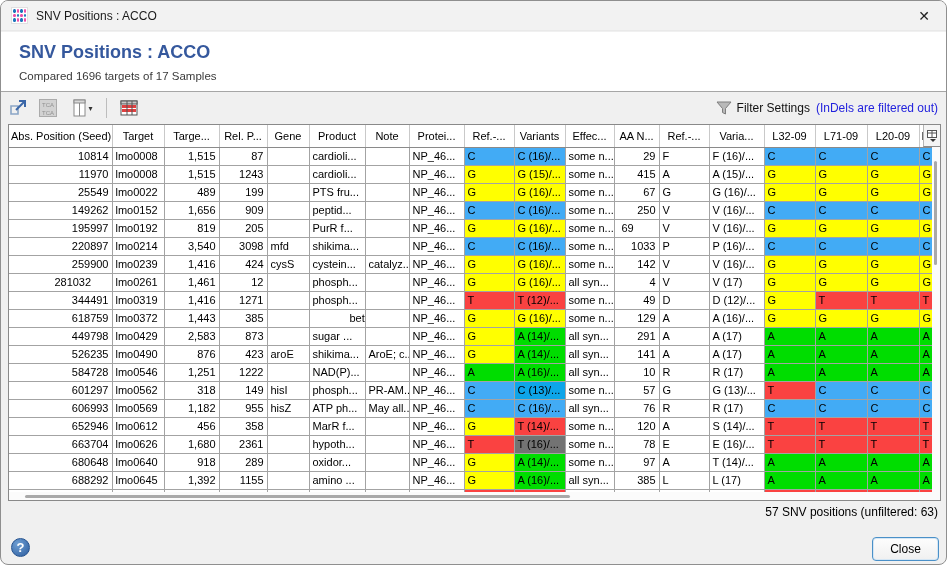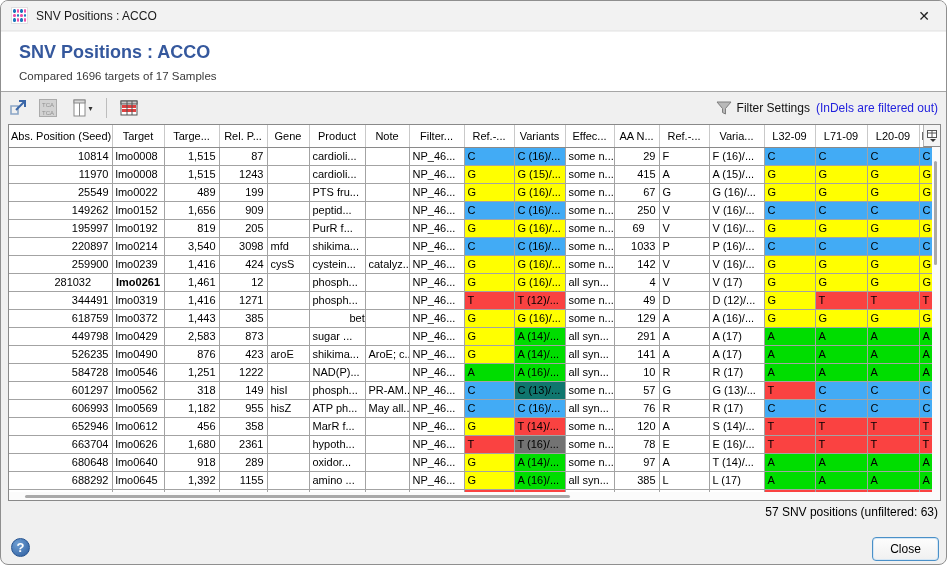--- a/index.html
+++ b/index.html
@@ -165,21 +165,21 @@
         </colgroup>
       <thead>
           <tr id="snv-head-row">
             <th>Abs. Position (Seed)</th>
             <th>Target</th>
             <th>Targe...</th>
             <th>Rel. P...</th>
             <th>Gene</th>
             <th>Product</th>
             <th>Note</th>
-            <th>Filter...</th>
+            <th>Protei...</th>
             <th>Ref.-...</th>
             <th>Variants</th>
             <th>Effec...</th>
             <th>AA N...</th>
             <th>Ref.-...</th>
             <th>Varia...</th>
             <th>L32-09</th>
             <th>L71-09</th>
             <th>L20-09</th>
             <th style="text-align: left;">L...</th>
@@ -271,21 +271,21 @@
             <td style="text-align: left;">lmo0192</td>
             <td style="text-align: right;">819</td>
             <td style="text-align: right;">205</td>
             <td style="text-align: left;"></td>
             <td style="text-align: left;">PurR f...</td>
             <td style="text-align: left;"></td>
             <td style="text-align: left;">NP_46...</td>
             <td style="text-align: left; background: rgb(255, 255, 0);">G</td>
             <td style="text-align: left; background: rgb(255, 255, 0);">G (16)/...</td>
             <td style="text-align: left;">some n...</td>
-            <td style="text-align: center; padding-left: 7px;">69</td>
+            <td style="text-align: left; padding-left: 7px;">69</td>
             <td style="text-align: left;">V</td>
             <td style="text-align: left;">V (16)/...</td>
             <td style="text-align: left; background: rgb(255, 255, 0);">G</td>
             <td style="text-align: left; background: rgb(255, 255, 0);">G</td>
             <td style="text-align: left; background: rgb(255, 255, 0);">G</td>
             <td style="text-align: left; background: rgb(255, 255, 0);">G</td>
           </tr>
           <tr>
             <td style="text-align: right;">220897</td>
             <td style="text-align: left;">lmo0214</td>
@@ -321,21 +321,21 @@
             <td style="text-align: right;">142</td>
             <td style="text-align: left;">V</td>
             <td style="text-align: left;">V (16)/...</td>
             <td style="text-align: left; background: rgb(255, 255, 0);">G</td>
             <td style="text-align: left; background: rgb(255, 255, 0);">G</td>
             <td style="text-align: left; background: rgb(255, 255, 0);">G</td>
             <td style="text-align: left; background: rgb(255, 255, 0);">G</td>
           </tr>
           <tr>
             <td style="text-align: center; padding-left: 28px;">281032</td>
-            <td style="text-align: center; font-weight: bold;">lmo0261</td>
+            <td style="text-align: left;">lmo0261</td>
             <td style="text-align: right;">1,461</td>
             <td style="text-align: right;">12</td>
             <td style="text-align: left;"></td>
             <td style="text-align: left;">phosph...</td>
             <td style="text-align: left;"></td>
             <td style="text-align: left;">NP_46...</td>
             <td style="text-align: left; background: rgb(255, 255, 0);">G</td>
             <td style="text-align: left; background: rgb(255, 255, 0);">G (16)/...</td>
             <td style="text-align: left;">all syn...</td>
             <td style="text-align: right;">4</td>
@@ -449,21 +449,21 @@
           <tr>
             <td style="text-align: right;">601297</td>
             <td style="text-align: left;">lmo0562</td>
             <td style="text-align: right;">318</td>
             <td style="text-align: right;">149</td>
             <td style="text-align: left;">hisI</td>
             <td style="text-align: left;">phosph...</td>
             <td style="text-align: left;">PR-AM...</td>
             <td style="text-align: left;">NP_46...</td>
             <td style="text-align: left; background: rgb(66, 171, 245);">C</td>
-            <td style="text-align: left; background: #0f766e;">C (13)/...</td>
+            <td style="text-align: left; background: #0ea5e9;">C (13)/...</td>
             <td style="text-align: left;">some n...</td>
             <td style="text-align: right;">57</td>
             <td style="text-align: left;">G</td>
             <td style="text-align: left;">G (13)/...</td>
             <td style="text-align: left; background: rgb(250, 66, 65);">T</td>
             <td style="text-align: left; background: rgb(66, 171, 245);">C</td>
             <td style="text-align: left; background: rgb(66, 171, 245);">C</td>
             <td style="text-align: left; background: rgb(66, 171, 245);">C</td>
           </tr>
           <tr>

